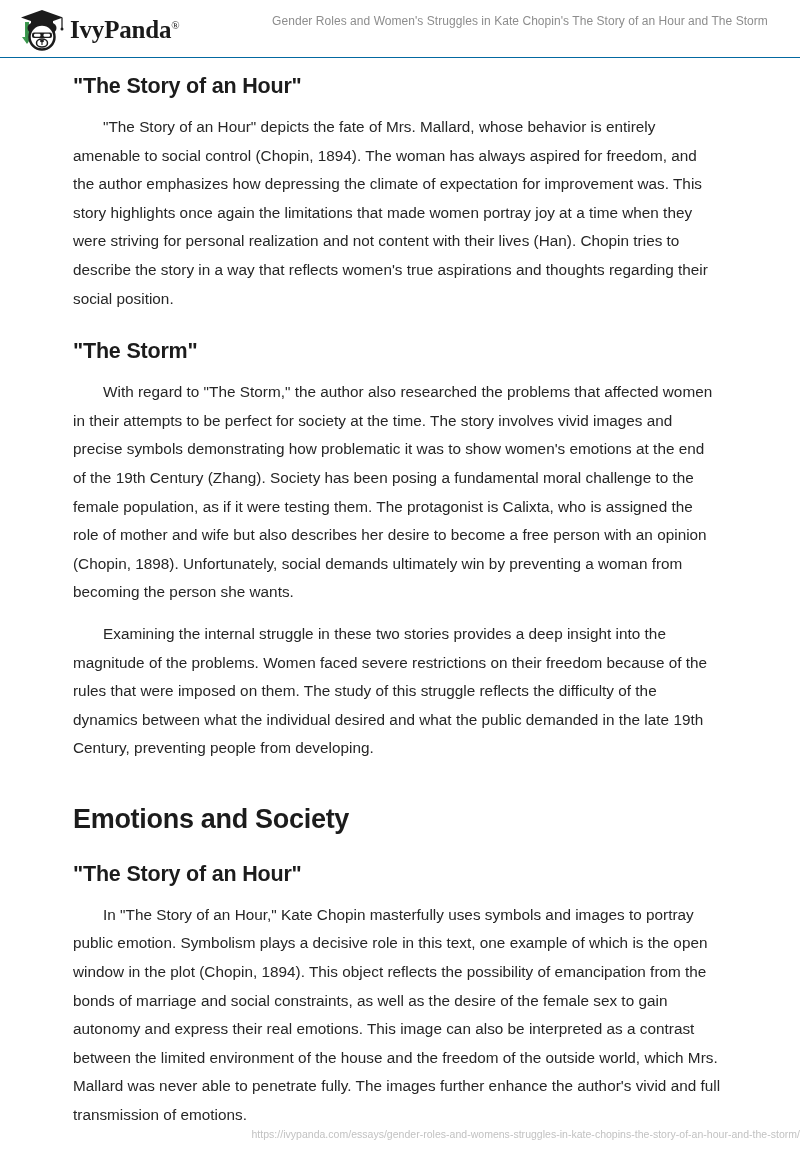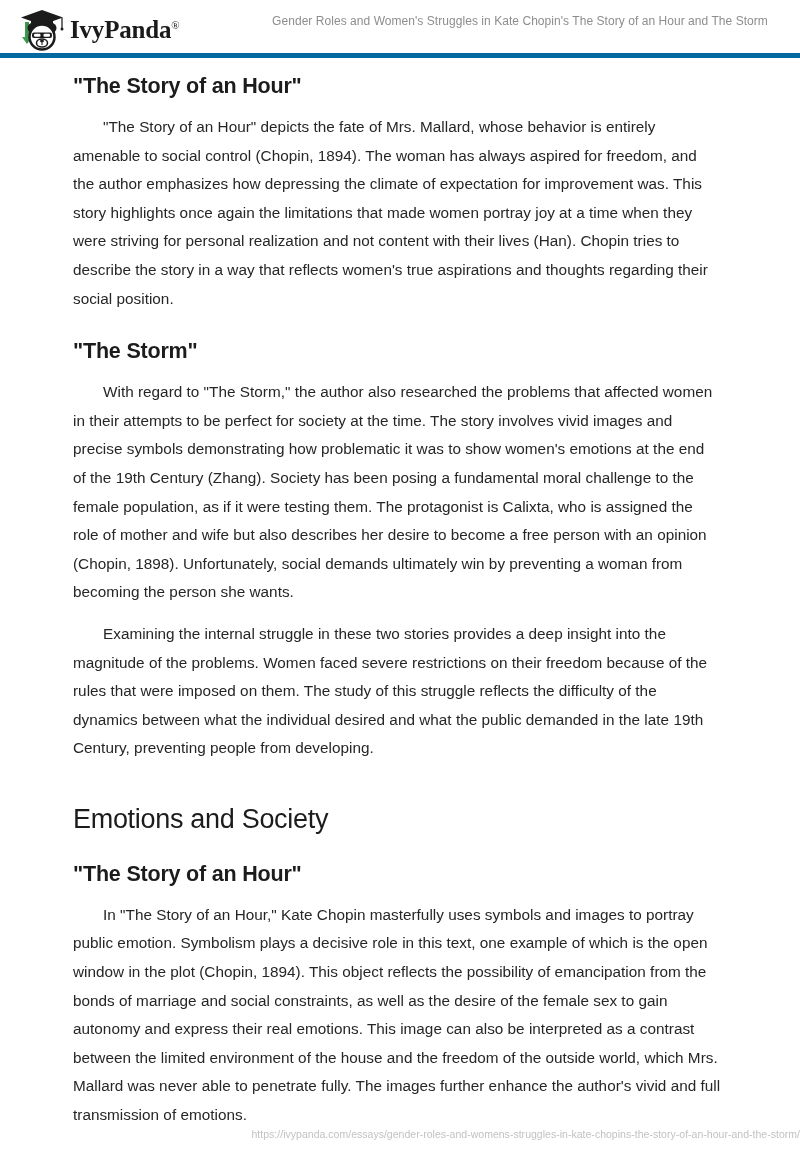--- a/index.html
+++ b/index.html
@@ -16,21 +16,21 @@
     overflow: hidden;
   }
 
   
   .page-header {
     position: absolute;
     top: 0;
     left: 0;
     width: 800px;
     height: 58px;
-    border-bottom: 5px solid #0369a1;
+    border-bottom: 1px solid #0369a1;
     box-sizing: border-box;
   }
 
   .logo-block {
     position: absolute;
     left: 18px;
     top: 7px;
     display: flex;
     align-items: center;
     height: 46px;
@@ -75,21 +75,21 @@
   .article {
     position: absolute;
     left: 73px;
     top: 72px;
     width: 648px;
   }
 
   h1.section-title {
     font-size: 27px;
     line-height: 34px;
-    font-weight: normal;
+    font-weight: bold;
     color: #1c1c1c;
     margin: 39px 0 0 0;
     letter-spacing: -0.3px;
   }
 
   h2.sub-title {
     font-size: 21.5px;
     line-height: 28px;
     font-weight: bold;
     color: #1c1c1c;

